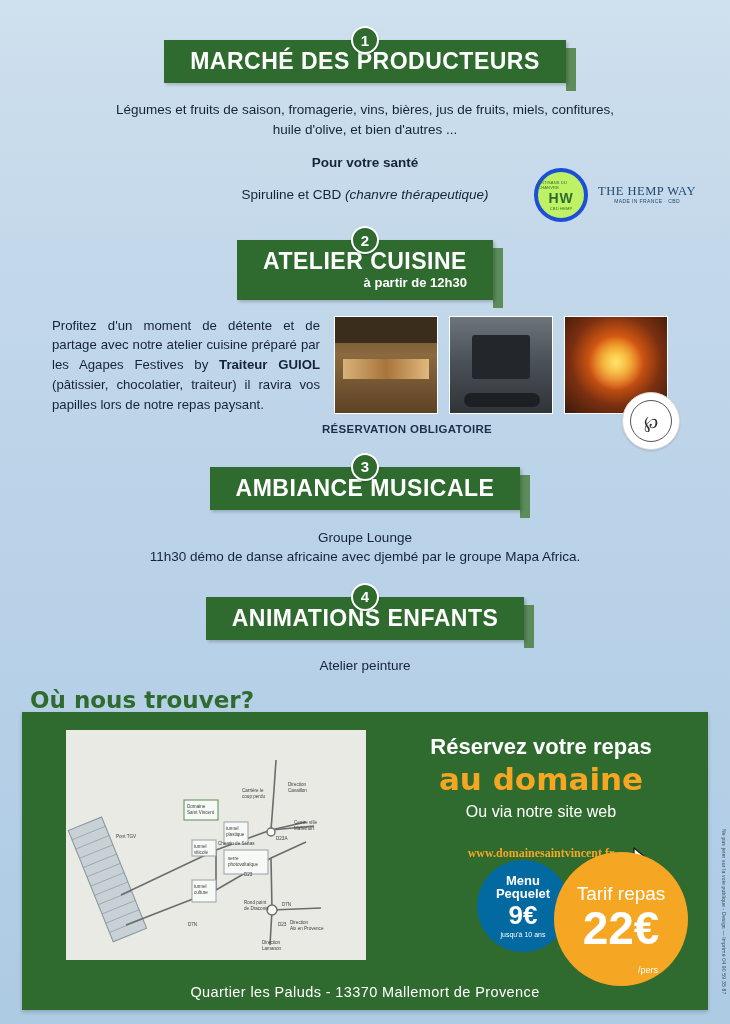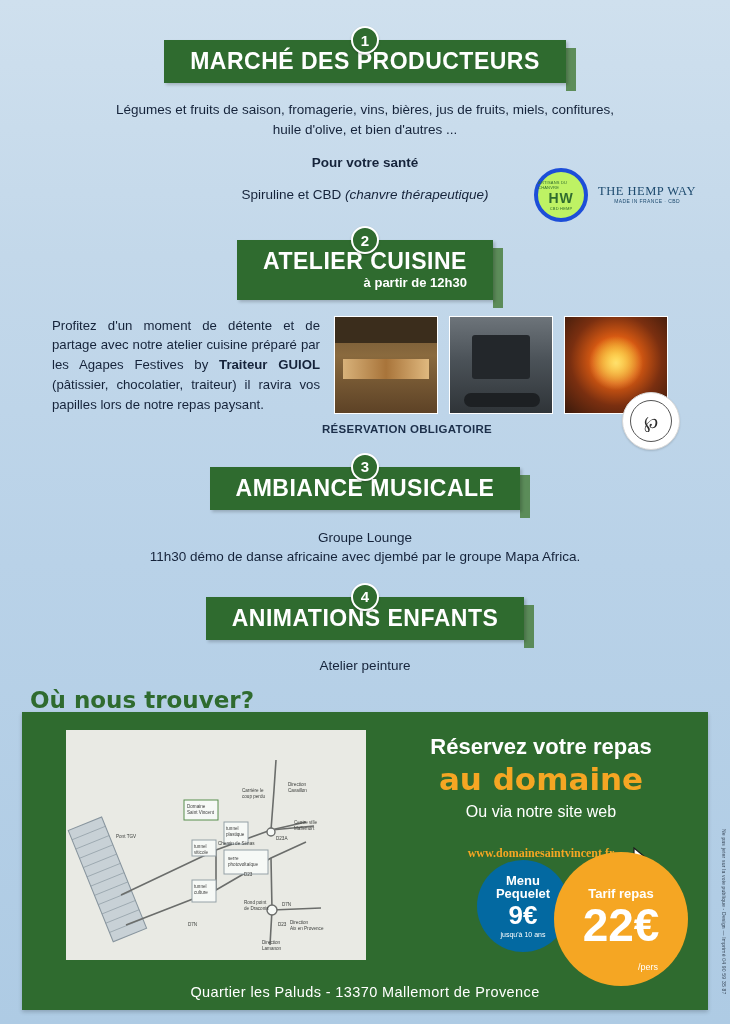--- a/index.html
+++ b/index.html
@@ -214,21 +214,21 @@
   .price-small .c { font-size: 26px; font-weight: bold; margin-top: 1px; }
   .price-small .d { font-size: 7px; margin-top: 2px; }
 
   .price-big {
     position: absolute; left: 532px; bottom: 24px;
     width: 134px; height: 134px; border-radius: 50%;
     background: #f5a623; color: #ffffff;
     display: flex; flex-direction: column; align-items: center; justify-content: center;
     text-align: center; line-height: 1;
   }
-  .price-big .a { font-size: 13px; font-weight: bold; margin-top: 20px; }
+  .price-big .a { font-size: 19px; font-weight: normal; margin-top: 20px; }
   .price-big .b { font-size: 46px; font-weight: bold; margin-top: 2px; }
   .price-big .c { font-size: 9px; align-self: flex-end; margin-right: 30px; margin-top: 15px; }
 
   .address {
     position: absolute; left: 0; right: 0; bottom: 10px;
     text-align: center; color: #ffffff;
     font-size: 14.5px; letter-spacing: .4px;
   }
 
   

